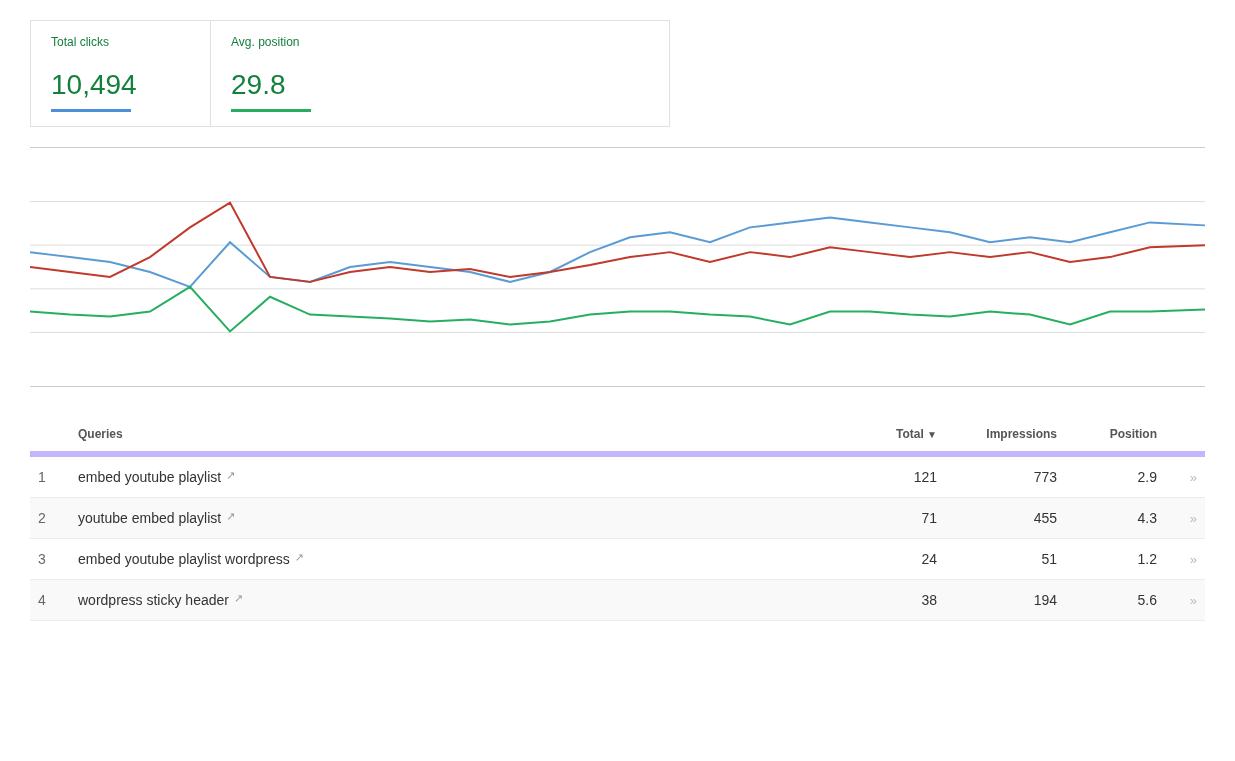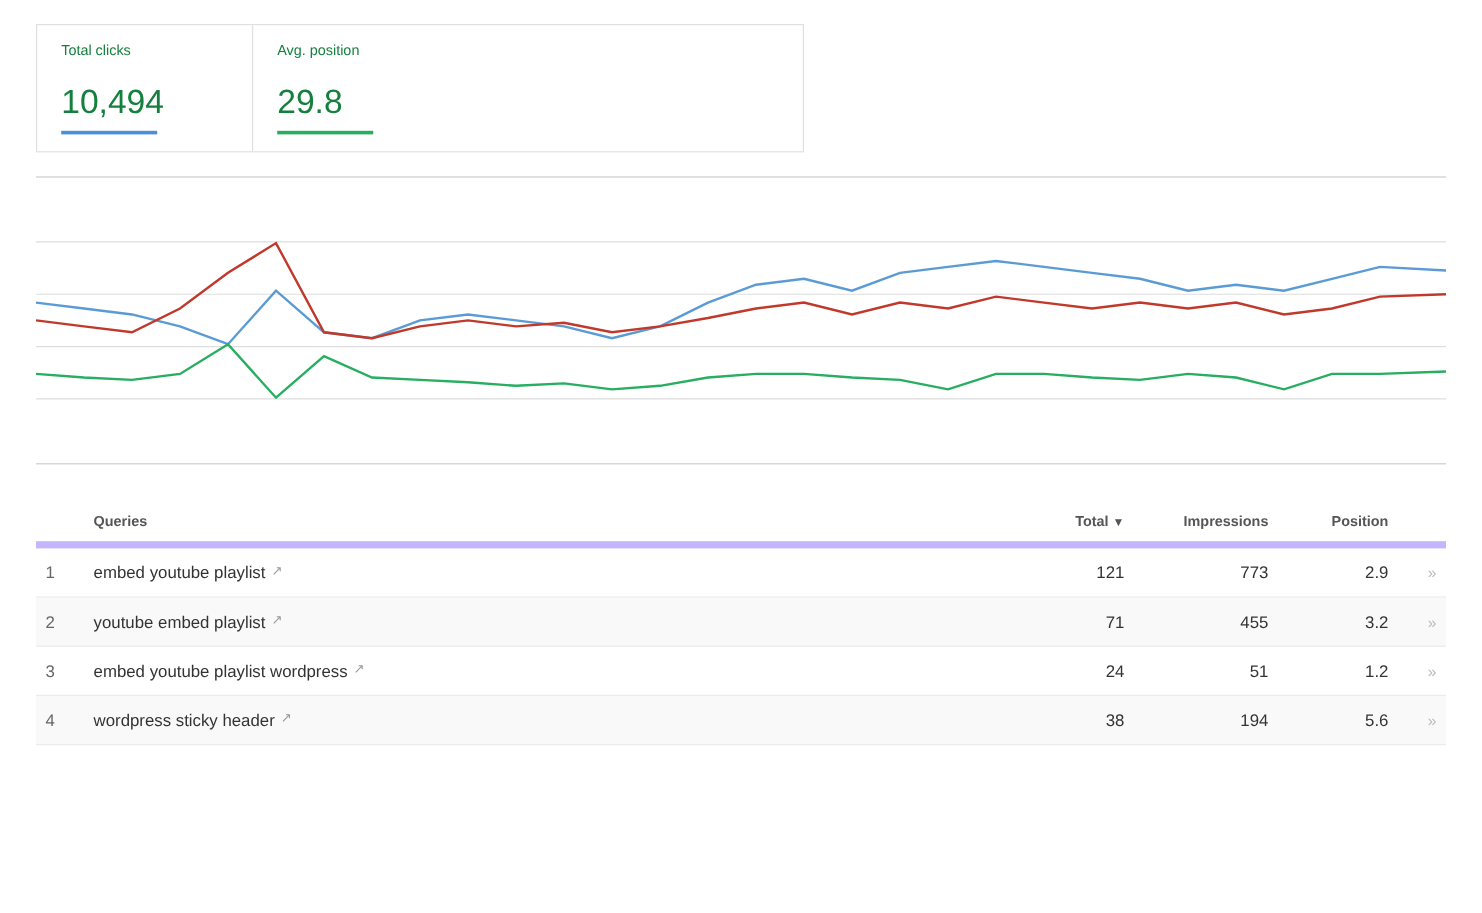--- a/index.html
+++ b/index.html
@@ -277,21 +277,21 @@
       <tr>
     <td class="col-num">2</td>
     <td class="col-query">
       <span class="query-link">
         youtube embed playlist
         <span class="ext-icon">↗</span>
       </span>
     </td>
     <td class="col-clicks num-col">71</td>
     <td class="col-impressions num-col">455</td>
-    <td class="col-position num-col">3.2</td>
+    <td class="col-position num-col">4.3</td>
     <td class="col-arrow num-col">
       <span class="arrow-double">»</span>
     </td>
   </tr>
       <tr>
     <td class="col-num">3</td>
     <td class="col-query">
       <span class="query-link">
         embed youtube playlist wordpress
         <span class="ext-icon">↗</span>

